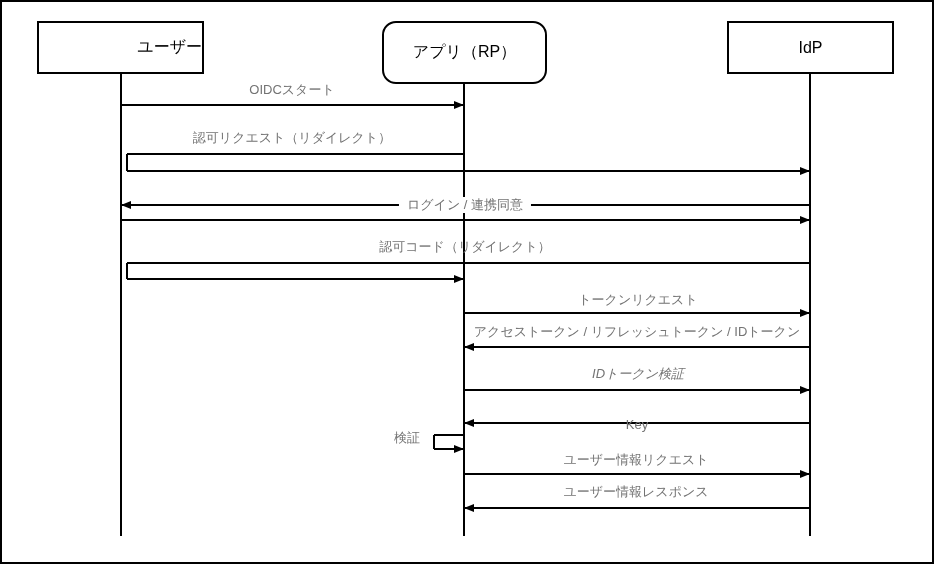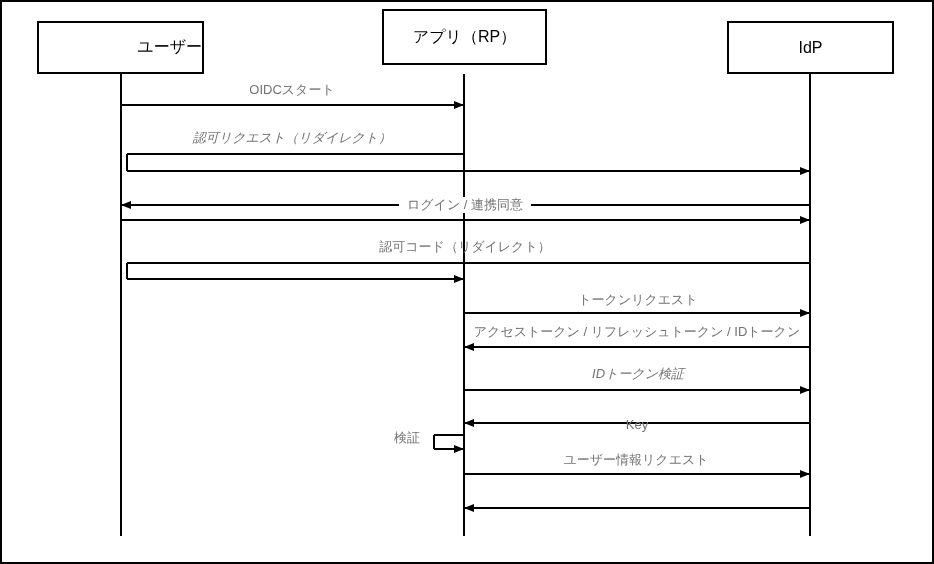--- a/index.html
+++ b/index.html
@@ -75,29 +75,30 @@
       <line x1="432" y1="447" x2="462" y2="447" stroke="#000000" stroke-width="1.3" shape-rendering="crispEdges"></line>
       <polygon points="462,447 452,443 452,451" fill="#000000"></polygon>
       <line x1="462" y1="472" x2="808" y2="472" stroke="#000000" stroke-width="1.3" shape-rendering="crispEdges"></line>
       <polygon points="808,472 798,468 798,476" fill="#000000"></polygon>
       <line x1="808" y1="506" x2="462" y2="506" stroke="#000000" stroke-width="1.3" shape-rendering="crispEdges"></line>
       <polygon points="462,506 472,502 472,510" fill="#000000"></polygon>
     </svg>
     <div class="actor" style="left: 35px; top: 19px; width: 167px; height: 53px; justify-content: flex-end;">
       <span>ユーザー</span>
     </div>
-    <div class="actor" style="left: 380px; top: 7px; width: 165px; height: 56px;">
+    <div class="actor" style="left: 380px; top: 19px; width: 165px; height: 63px; border-radius: 14px;">
       <span>アプリ（RP）</span>
     </div>
     <div class="actor" style="left: 725px; top: 19px; width: 167px; height: 53px;">
       <span>IdP</span>
     </div>
     <div class="msg-label" style="left: 290px; top: 88px;">OIDCスタート</div>
-    <div class="msg-label" style="left: 290px; top: 136px; font-style: italic;">認可リクエスト（リダイレクト）</div>
+    <div class="msg-label" style="left: 290px; top: 136px;">認可リクエスト（リダイレクト）</div>
     <div class="msg-label on-line" style="left: 463px; top: 203px;">ログイン / 連携同意</div>
     <div class="msg-label" style="left: 463px; top: 245px;">認可コード（リダイレクト）</div>
     <div class="msg-label" style="left: 636px; top: 298px;">トークンリクエスト</div>
     <div class="msg-label" style="left: 635px; top: 330px;">アクセストークン / リフレッシュトークン / IDトークン</div>
     <div class="msg-label" style="left: 636px; top: 372px; font-style: italic;">IDトークン検証</div>
     <div class="msg-label" style="left: 635px; top: 423px; text-align: right;">Key</div>
     <div class="msg-label" style="left: 405px; top: 436px;">検証</div>
     <div class="msg-label" style="left: 634px; top: 458px;">ユーザー情報リクエスト</div>
+    <div class="msg-label" style="left: 634px; top: 490px;">ユーザー情報レスポンス</div>
   </div>
 
 </body></html>

